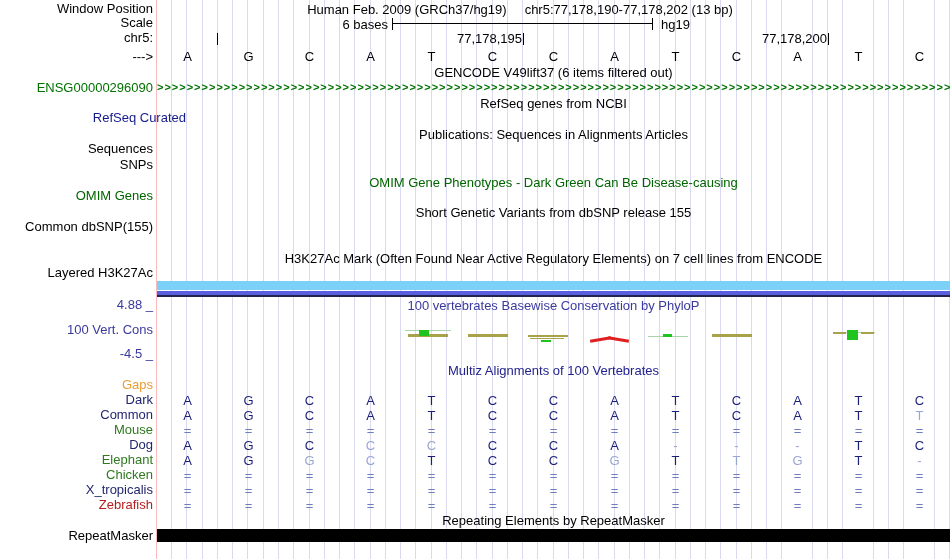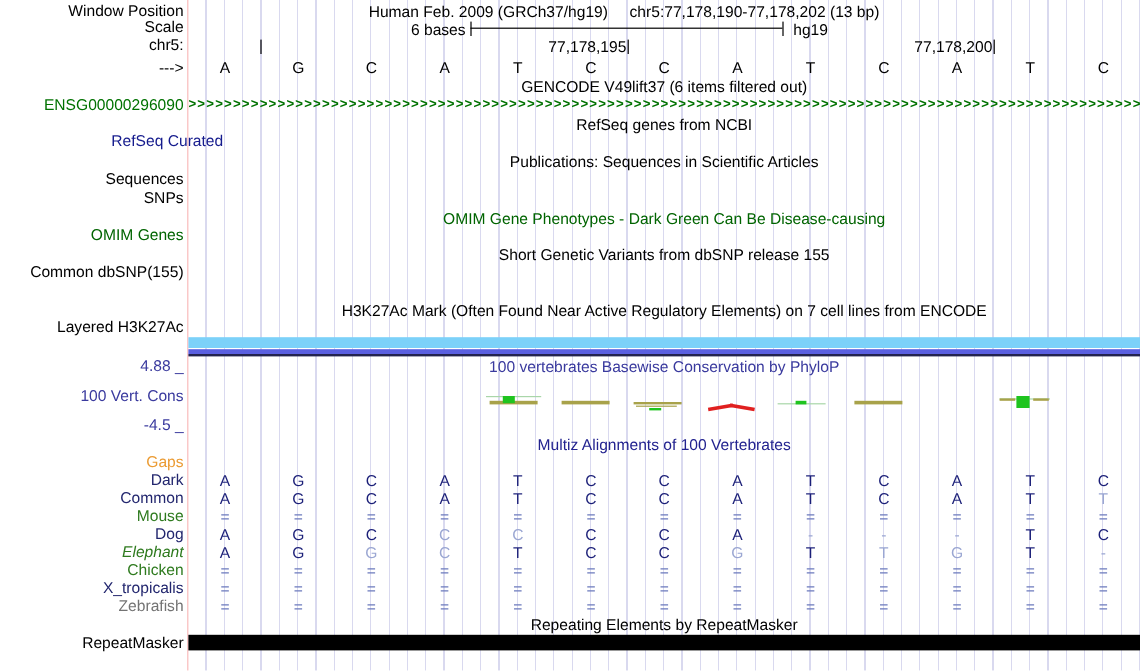--- a/index.html
+++ b/index.html
@@ -78,21 +78,21 @@
       <span class="base" style="left: 732px;">C</span>
     </div>
 
   <div class="ctr" style="top:66px;">GENCODE V49lift37 (6 items filtered out)</div>
   <div class="lbl genegreen" style="top:81px;">ENSG00000296090</div>
   <div id="gene-arrows">&gt;&gt;&gt;&gt;&gt;&gt;&gt;&gt;&gt;&gt;&gt;&gt;&gt;&gt;&gt;&gt;&gt;&gt;&gt;&gt;&gt;&gt;&gt;&gt;&gt;&gt;&gt;&gt;&gt;&gt;&gt;&gt;&gt;&gt;&gt;&gt;&gt;&gt;&gt;&gt;&gt;&gt;&gt;&gt;&gt;&gt;&gt;&gt;&gt;&gt;&gt;&gt;&gt;&gt;&gt;&gt;&gt;&gt;&gt;&gt;&gt;&gt;&gt;&gt;&gt;&gt;&gt;&gt;&gt;&gt;&gt;&gt;&gt;&gt;&gt;&gt;&gt;&gt;&gt;&gt;&gt;&gt;&gt;&gt;&gt;&gt;&gt;&gt;&gt;&gt;&gt;&gt;&gt;&gt;&gt;&gt;&gt;&gt;&gt;&gt;&gt;&gt;&gt;&gt;&gt;&gt;&gt;&gt;&gt;&gt;&gt;&gt;&gt;&gt;&gt;&gt;&gt;&gt;</div>
 
   <div class="ctr" style="top:97px;">RefSeq genes from NCBI</div>
   <div class="lbl blue-lbl" style="top:111px;padding-left:33px;">RefSeq Curated</div>
 
-  <div class="ctr" style="top:128px;">Publications: Sequences in Scientific Articles</div>
+  <div class="ctr" style="top:128px;">Publications: Sequences in Alignments Articles</div>
   <div class="lbl" style="top:142px;">Sequences</div>
   <div class="lbl" style="top:158px;">SNPs</div>
 
   <div class="ctr omimgreen" style="top:176px;">OMIM Gene Phenotypes - Dark Green Can Be Disease-causing</div>
   <div class="lbl omimgreen" style="top:189px;">OMIM Genes</div>
 
   <div class="ctr" style="top:206px;">Short Genetic Variants from dbSNP release 155</div>
   <div class="lbl" style="top:220px;">Common dbSNP(155)</div>
 
   <div class="ctr" style="top:252px;text-align:center;">H3K27Ac Mark (Often Found Near Active Regulatory Elements) on 7 cell lines from ENCODE</div>
@@ -178,21 +178,21 @@
       <span class="aln" style="left: 340px; top: 438px; color: rgb(154, 166, 210);">C</span>
       <span class="aln" style="left: 401px; top: 438px; color: rgb(154, 166, 210);">C</span>
       <span class="aln" style="left: 462px; top: 438px; color: rgb(27, 31, 120);">C</span>
       <span class="aln" style="left: 523px; top: 438px; color: rgb(27, 31, 120);">C</span>
       <span class="aln" style="left: 584px; top: 438px; color: rgb(27, 31, 120);">A</span>
       <span class="aln" style="left: 645px; top: 438px; color: rgb(154, 166, 210);">-</span>
       <span class="aln" style="left: 706px; top: 438px; color: rgb(154, 166, 210);">-</span>
       <span class="aln" style="left: 767px; top: 438px; color: rgb(154, 166, 210);">-</span>
       <span class="aln" style="left: 828px; top: 438px; color: rgb(27, 31, 120);">T</span>
       <span class="aln" style="left: 889px; top: 438px; color: rgb(27, 31, 120);">C</span>
-      <div class="lbl" style="top: 453px; color: rgb(46, 122, 30); font-style: italic;">Elephant</div>
+      <div class="lbl" style="top: 453px; color: rgb(46, 122, 30);">Elephant</div>
       <span class="aln" style="left: 157px; top: 453px; color: rgb(27, 31, 120);">A</span>
       <span class="aln" style="left: 218px; top: 453px; color: rgb(27, 31, 120);">G</span>
       <span class="aln" style="left: 279px; top: 453px; color: rgb(154, 166, 210);">G</span>
       <span class="aln" style="left: 340px; top: 453px; color: rgb(154, 166, 210);">C</span>
       <span class="aln" style="left: 401px; top: 453px; color: rgb(27, 31, 120);">T</span>
       <span class="aln" style="left: 462px; top: 453px; color: rgb(27, 31, 120);">C</span>
       <span class="aln" style="left: 523px; top: 453px; color: rgb(27, 31, 120);">C</span>
       <span class="aln" style="left: 584px; top: 453px; color: rgb(154, 166, 210);">G</span>
       <span class="aln" style="left: 645px; top: 453px; color: rgb(27, 31, 120);">T</span>
       <span class="aln" style="left: 706px; top: 453px; color: rgb(154, 166, 210);">T</span>
@@ -220,21 +220,21 @@
       <span class="aln" style="left: 340px; top: 483px; color: rgb(111, 125, 190);">=</span>
       <span class="aln" style="left: 401px; top: 483px; color: rgb(111, 125, 190);">=</span>
       <span class="aln" style="left: 462px; top: 483px; color: rgb(111, 125, 190);">=</span>
       <span class="aln" style="left: 523px; top: 483px; color: rgb(111, 125, 190);">=</span>
       <span class="aln" style="left: 584px; top: 483px; color: rgb(111, 125, 190);">=</span>
       <span class="aln" style="left: 645px; top: 483px; color: rgb(111, 125, 190);">=</span>
       <span class="aln" style="left: 706px; top: 483px; color: rgb(111, 125, 190);">=</span>
       <span class="aln" style="left: 767px; top: 483px; color: rgb(111, 125, 190);">=</span>
       <span class="aln" style="left: 828px; top: 483px; color: rgb(111, 125, 190);">=</span>
       <span class="aln" style="left: 889px; top: 483px; color: rgb(111, 125, 190);">=</span>
-      <div class="lbl" style="top: 498px; color: #737373;">Zebrafish</div>
+      <div class="lbl" style="top: 498px; color: #b91c1c;">Zebrafish</div>
       <span class="aln" style="left: 157px; top: 498px; color: rgb(111, 125, 190);">=</span>
       <span class="aln" style="left: 218px; top: 498px; color: rgb(111, 125, 190);">=</span>
       <span class="aln" style="left: 279px; top: 498px; color: rgb(111, 125, 190);">=</span>
       <span class="aln" style="left: 340px; top: 498px; color: rgb(111, 125, 190);">=</span>
       <span class="aln" style="left: 401px; top: 498px; color: rgb(111, 125, 190);">=</span>
       <span class="aln" style="left: 462px; top: 498px; color: rgb(111, 125, 190);">=</span>
       <span class="aln" style="left: 523px; top: 498px; color: rgb(111, 125, 190);">=</span>
       <span class="aln" style="left: 584px; top: 498px; color: rgb(111, 125, 190);">=</span>
       <span class="aln" style="left: 645px; top: 498px; color: rgb(111, 125, 190);">=</span>
       <span class="aln" style="left: 706px; top: 498px; color: rgb(111, 125, 190);">=</span>

